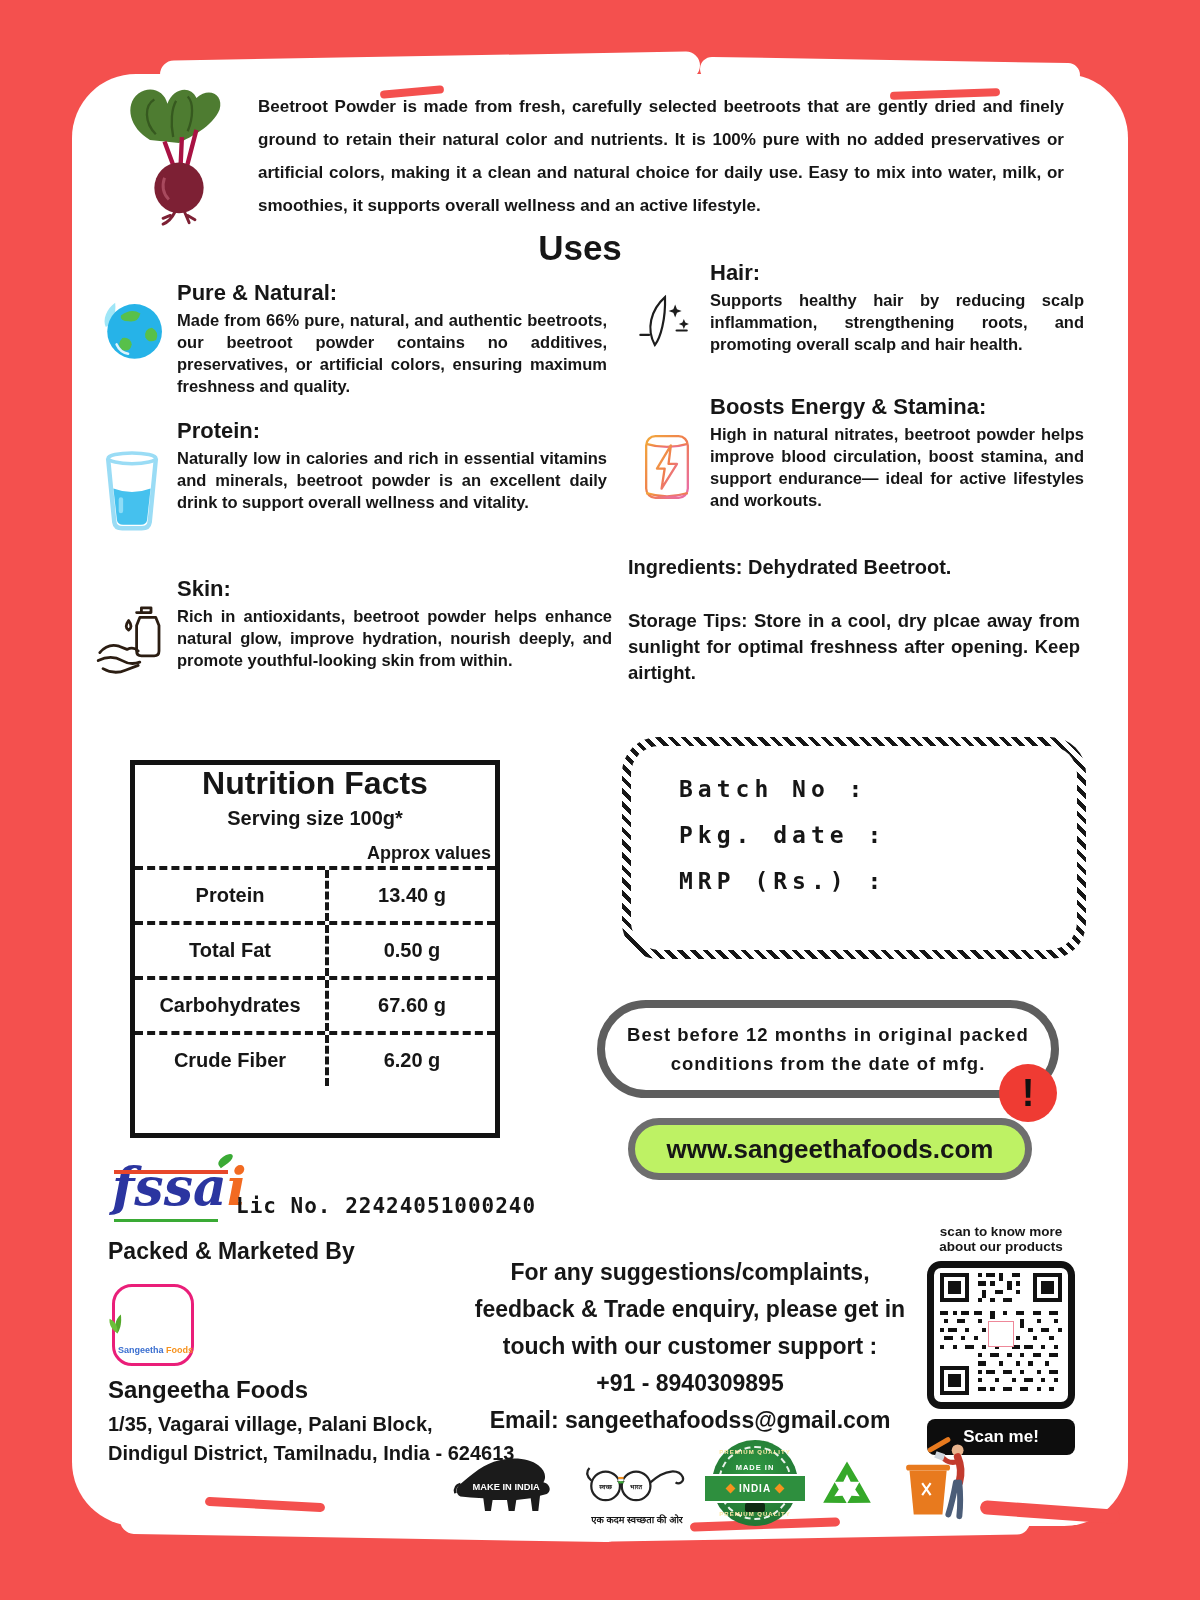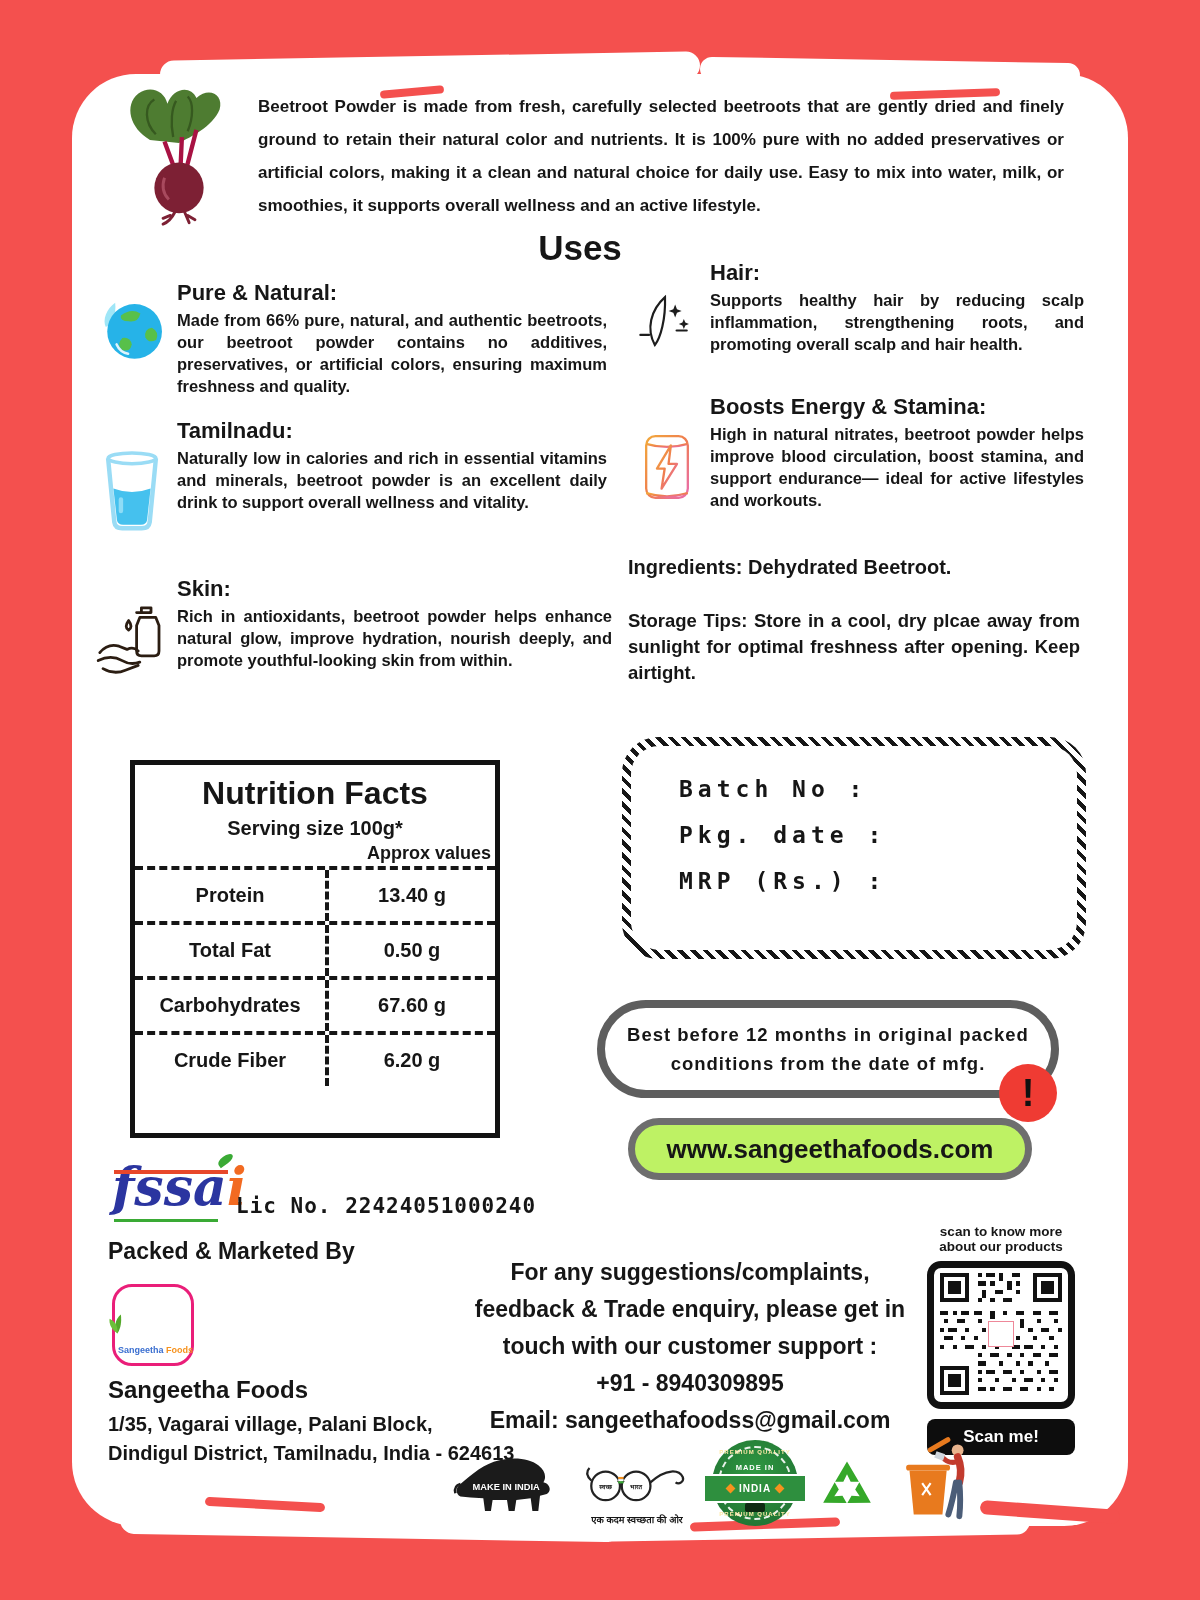--- a/index.html
+++ b/index.html
@@ -28,21 +28,21 @@
   #sec-pure{left:95px;top:280px;width:512px;}
   #sec-drink{left:95px;top:418px;width:512px;}
   #sec-skin{left:95px;top:576px;width:517px;}
   #sec-hair{left:632px;top:260px;width:452px;}
   #sec-energy{left:632px;top:394px;width:452px;}
   .ingredients{left:628px;top:556px;width:452px;font-size:20px;font-weight:bold;}
   .storage{left:628px;top:608px;width:452px;font-size:18.5px;line-height:26px;font-weight:bold;text-align:justify;}
   
   .nut{left:130px;top:760px;width:370px;height:378px;border:5px solid #121212;box-sizing:border-box;background:#fff;}
   .nut-head{height:101px;border-bottom:4px dashed #161616;position:relative;}
-  .nut-title{text-align:center;font-size:32px;font-weight:bold;padding-top:10px;}
+  .nut-title{text-align:center;font-size:32px;font-weight:bold;}
   .nut-serving{text-align:center;font-size:20px;font-weight:bold;margin-top:5px;}
   .nut-approx{position:absolute;right:4px;bottom:2px;font-size:18px;font-weight:bold;}
   .nut-row{display:flex;height:51px;border-bottom:4px dashed #161616;}
   .nut-row:last-child{border-bottom:none;}
   .nut-label{width:190px;border-right:4px dashed #161616;display:flex;align-items:center;justify-content:center;font-size:20px;font-weight:bold;}
   .nut-value{flex:1;display:flex;align-items:center;justify-content:center;font-size:20px;font-weight:bold;}
   
   .batch{left:622px;top:737px;width:464px;height:222px;border-radius:36px;background:repeating-linear-gradient(45deg,#161616 0 4px,#fff 4px 9px);padding:9px;box-sizing:border-box;}
   .batch-inner{background:#fff;width:100%;height:100%;border-radius:28px;box-sizing:border-box;padding:30px 0 0 48px;}
   .batch-line{font-family:"DejaVu Sans Mono",monospace;font-weight:bold;font-size:23px;letter-spacing:5px;margin-bottom:20px;}
@@ -136,21 +136,21 @@
 <div class="sec" id="sec-drink">
   <span class="icon" style="top:26px;left:6px;">
     <svg width="62" height="96" viewBox="0 0 70 92">
       <path d="M8,8 L15,80 Q16,87 24,87 L46,87 Q54,87 55,80 L62,8" fill="none" stroke="#9adcf5" stroke-width="5" stroke-linejoin="round"></path>
       <ellipse cx="35" cy="8" rx="27" ry="6" fill="none" stroke="#9adcf5" stroke-width="4"></ellipse>
       <path d="M14,42 L18,78 Q19,83 25,83 L45,83 Q51,83 52,78 L56,42 Q35,50 14,42 Z" fill="#45c1ee"></path>
       <rect x="20" y="52" width="5" height="18" rx="2.5" fill="#8edcf6"></rect>
     </svg>
   </span>
   <div class="txt">
-    <div class="sec-title">Tamilnadu:</div>
+    <div class="sec-title">Protein:</div>
     <div class="sec-body">Naturally low in calories and rich in essential vitamins and minerals, beetroot powder is an excellent daily drink to support overall wellness and vitality.</div>
   </div>
 </div>
 
 <div class="sec" id="sec-skin">
   <span class="icon" style="top:26px;">
     <svg width="80" height="78" viewBox="0 0 100 95">
       <g stroke="#2b1d12" stroke-width="3.5" fill="none" stroke-linecap="round" stroke-linejoin="round">
         <path d="M52,12 h16 M58,12 v-6 h12 v6"></path>
         <path d="M56,18 h20 l4,10 v32 q0,6 -6,6 h-16 q-6,0 -6,-6 v-32 Z"></path>

